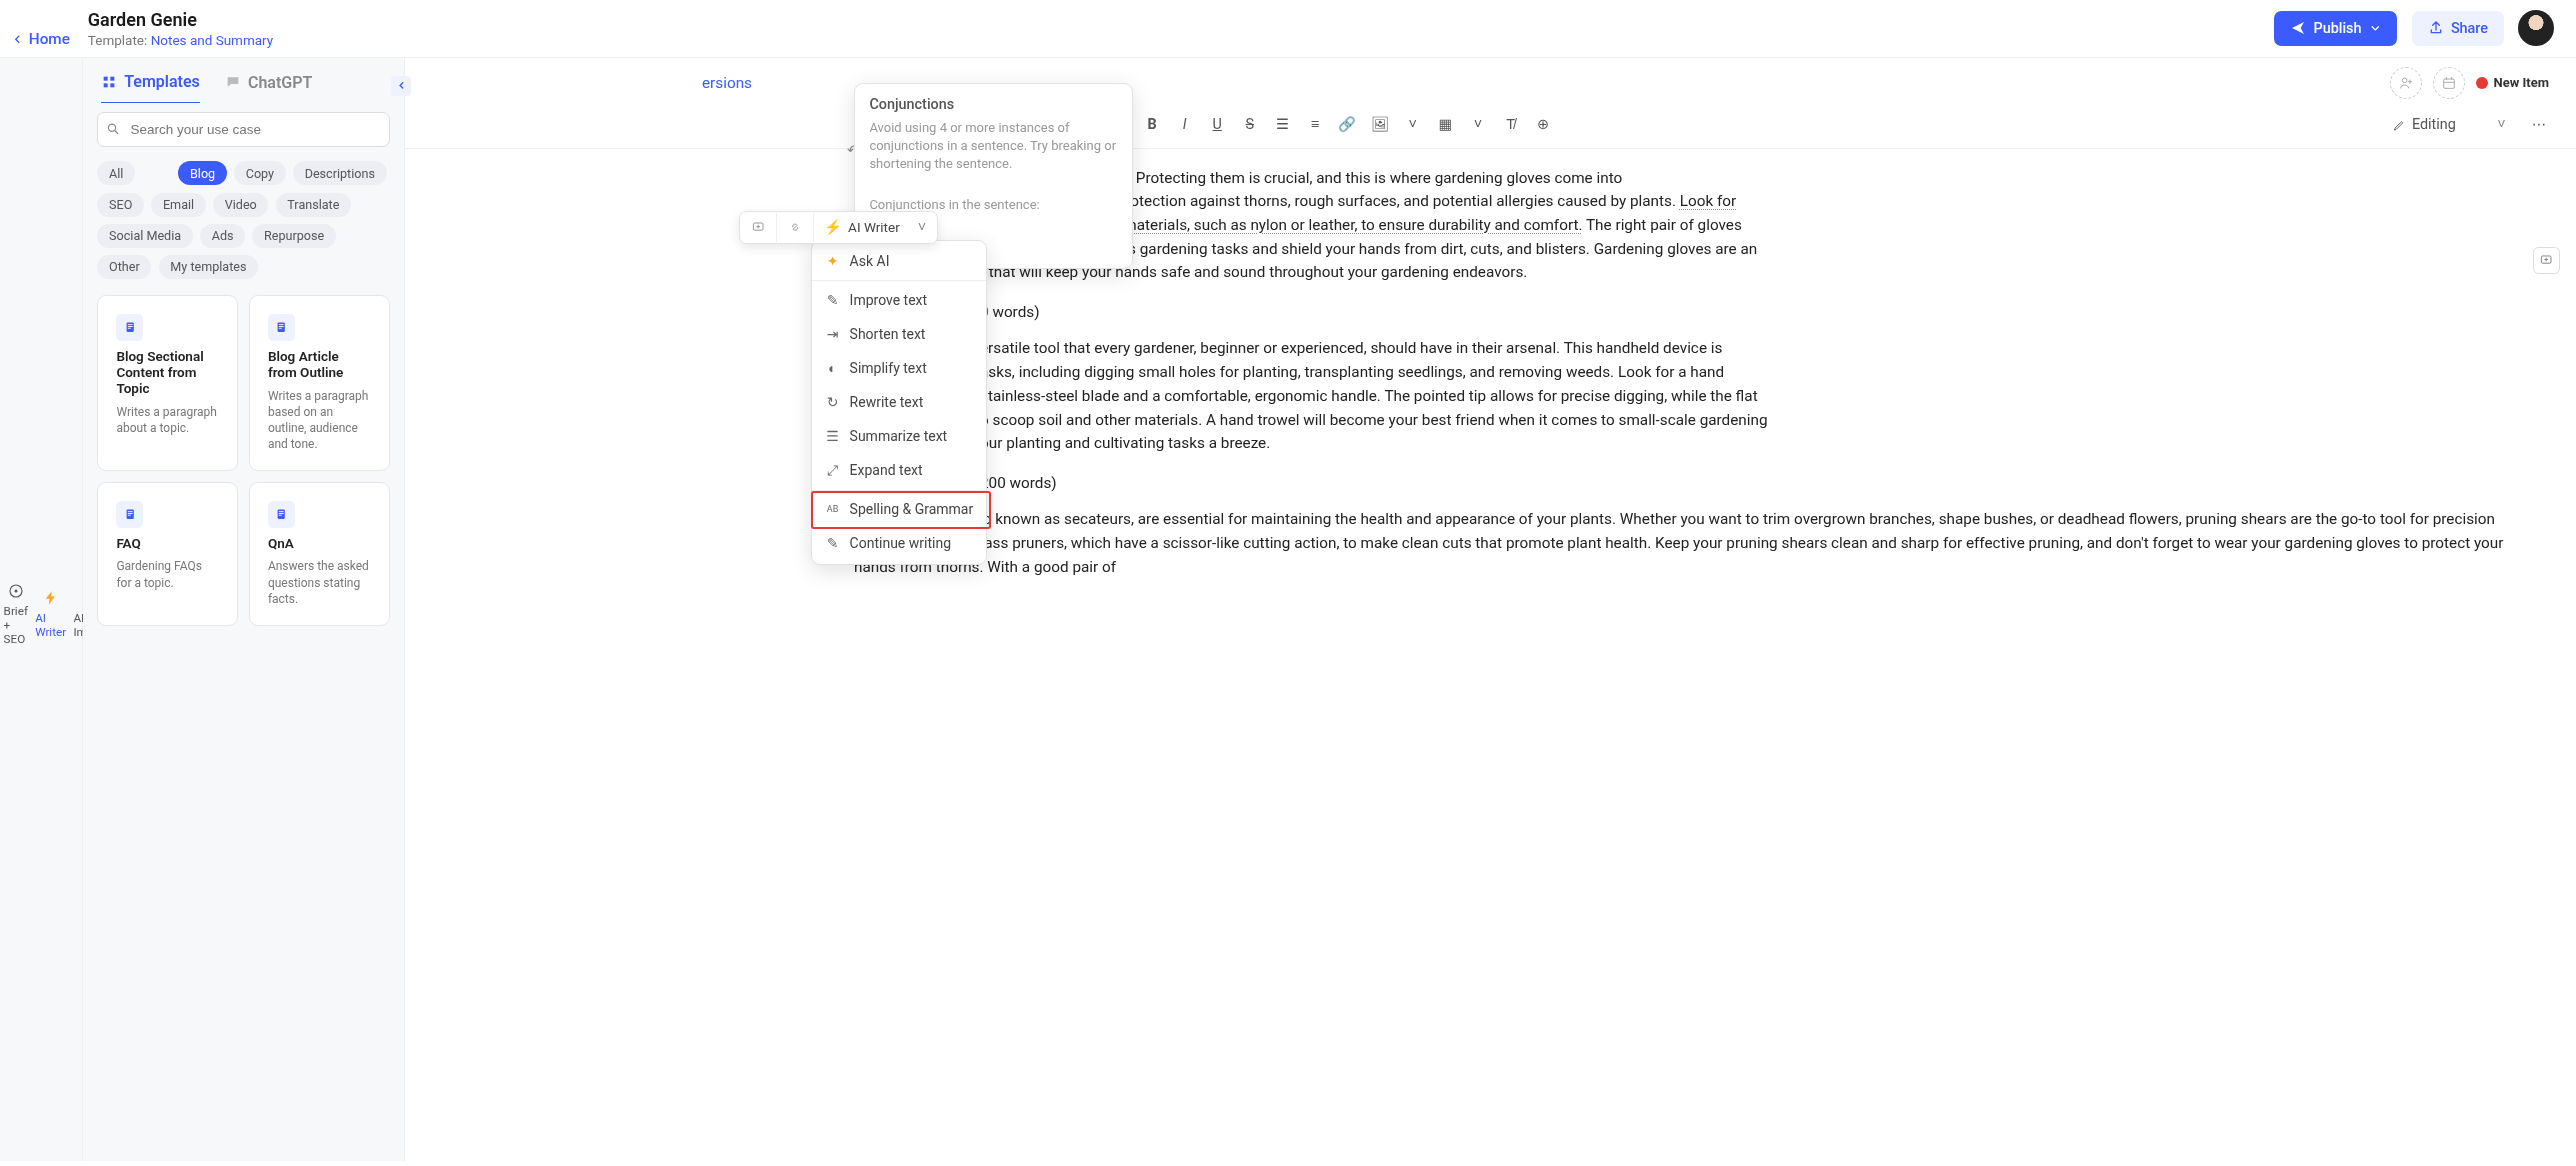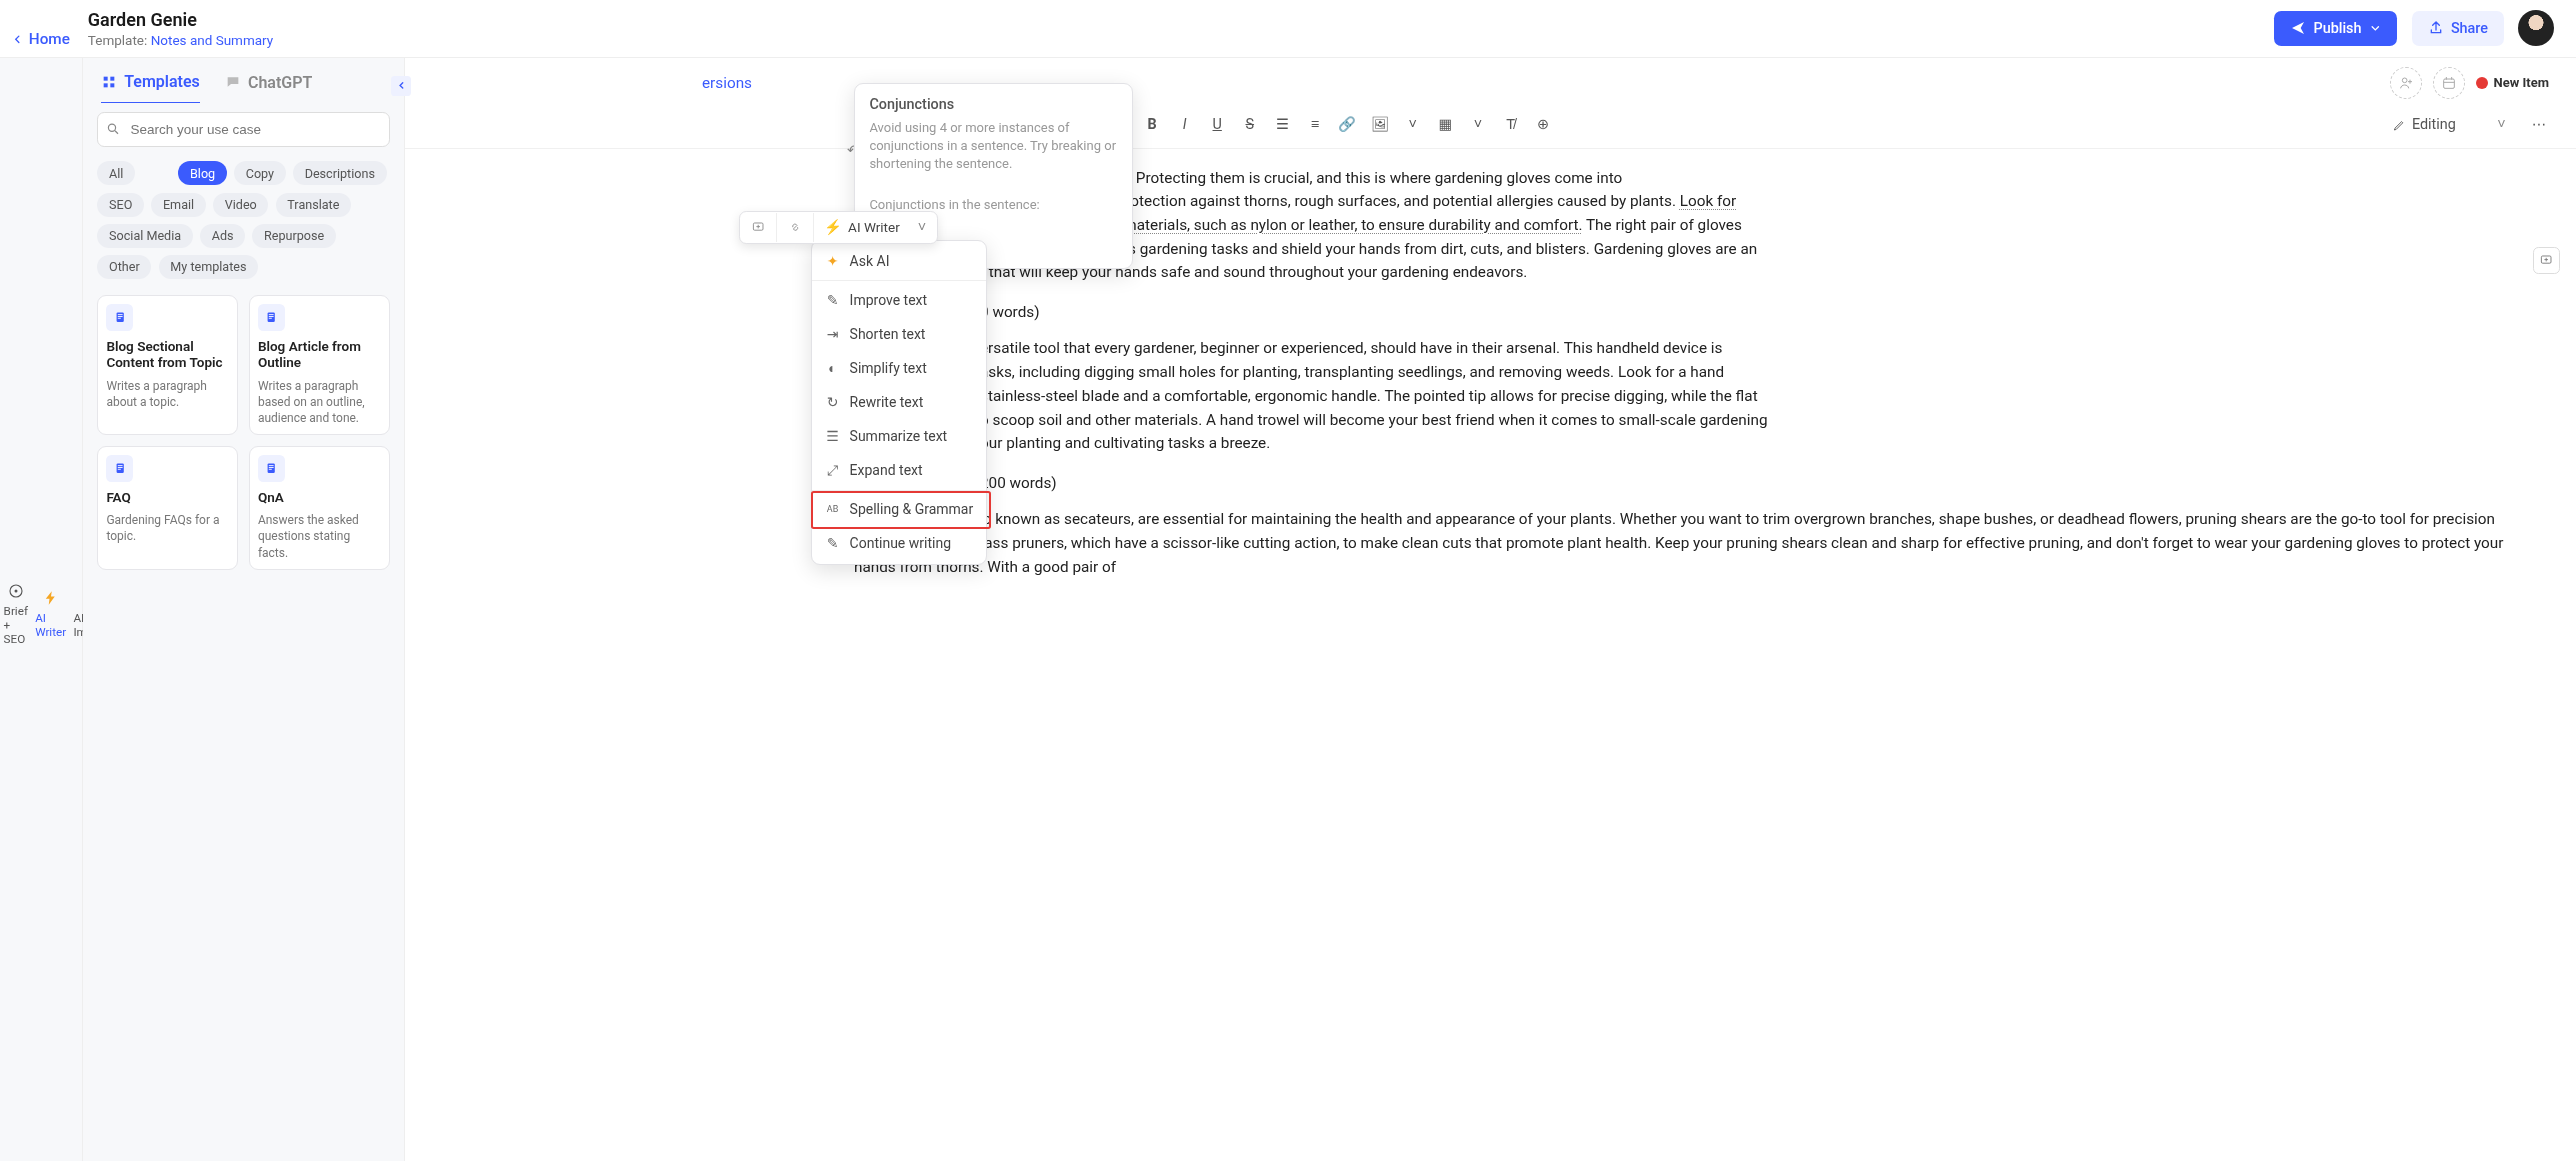--- a/index.html
+++ b/index.html
@@ -32,21 +32,21 @@
 .tab { display: flex; align-items: center; gap: 7.2px; font-size: 16px; font-weight: 600; color: #888; padding-bottom: 10.8px; cursor: pointer; }
 .tab.active { color: #3b5bfd; border-bottom: 1.8px solid #3b5bfd; }
 .collapse-handle { position: absolute; right: -7.2px; top: 18px; width: 20px; height: 20px; background: #eef1ff; border-radius: 3.6px; display: flex; align-items: center; justify-content: center; color: #3b5bfd; cursor: pointer; z-index: 5; }
 .search { margin: 9px 14.4px; position: relative; }
 .search input { width: 100%; padding: 9px 10.8px 9px 32px; border: 0.9px solid #ddd; border-radius: 7.2px; background: #fff; font-size: 13.5px; }
 .search-icon { position: absolute; left: 9px; top: 50%; transform: translateY(-50%); color: #888; }
 .chips { display: flex; flex-wrap: wrap; gap: 7.2px; padding: 5.4px 14.4px; }
 .chip { padding: 4.5px 11.7px; border-radius: 12.6px; background: #eceef3; color: #555; font-size: 12.6px; cursor: pointer; }
 .chip.active { background: #3b5bfd; color: #fff; margin-left: 36px; }
 .cards { display: grid; grid-template-columns: 1fr 1fr; gap: 10.8px; padding: 10.8px 14.4px; overflow-y: auto; }
-.card { background: #fff; border: 0.9px solid #e6e6ea; border-radius: 9px; padding: 8px; display: flex; flex-direction: column; gap: 7.2px; cursor: pointer; }
+.card { background: #fff; border: 0.9px solid #e6e6ea; border-radius: 9px; padding: 18px; display: flex; flex-direction: column; gap: 7.2px; cursor: pointer; }
 .card-icon { width: 27px; height: 27px; background: #eef1ff; border-radius: 5.4px; display: flex; align-items: center; justify-content: center; color: #3b5bfd; }
 .card-title { font-size: 13.5px; font-weight: 600; color: #222; }
 .card-desc { font-size: 12px; color: #777; line-height: 1.35; }
 
 
 .editor { flex: 1; position: relative; background: #fff; }
 .editor-topbar { display: flex; align-items: center; justify-content: space-between; padding: 9px 27px; }
 .topbar-right { display: flex; align-items: center; gap: 10.8px; }
 .icon-circle { width: 32px; height: 32px; border: 0.9px dashed #ccc; border-radius: 50%; display: flex; align-items: center; justify-content: center; color: #aaa; cursor: pointer; }
 .red-dot { width: 12.6px; height: 12.6px; background: #e53935; border-radius: 50%; margin-right: 5.4px; }

